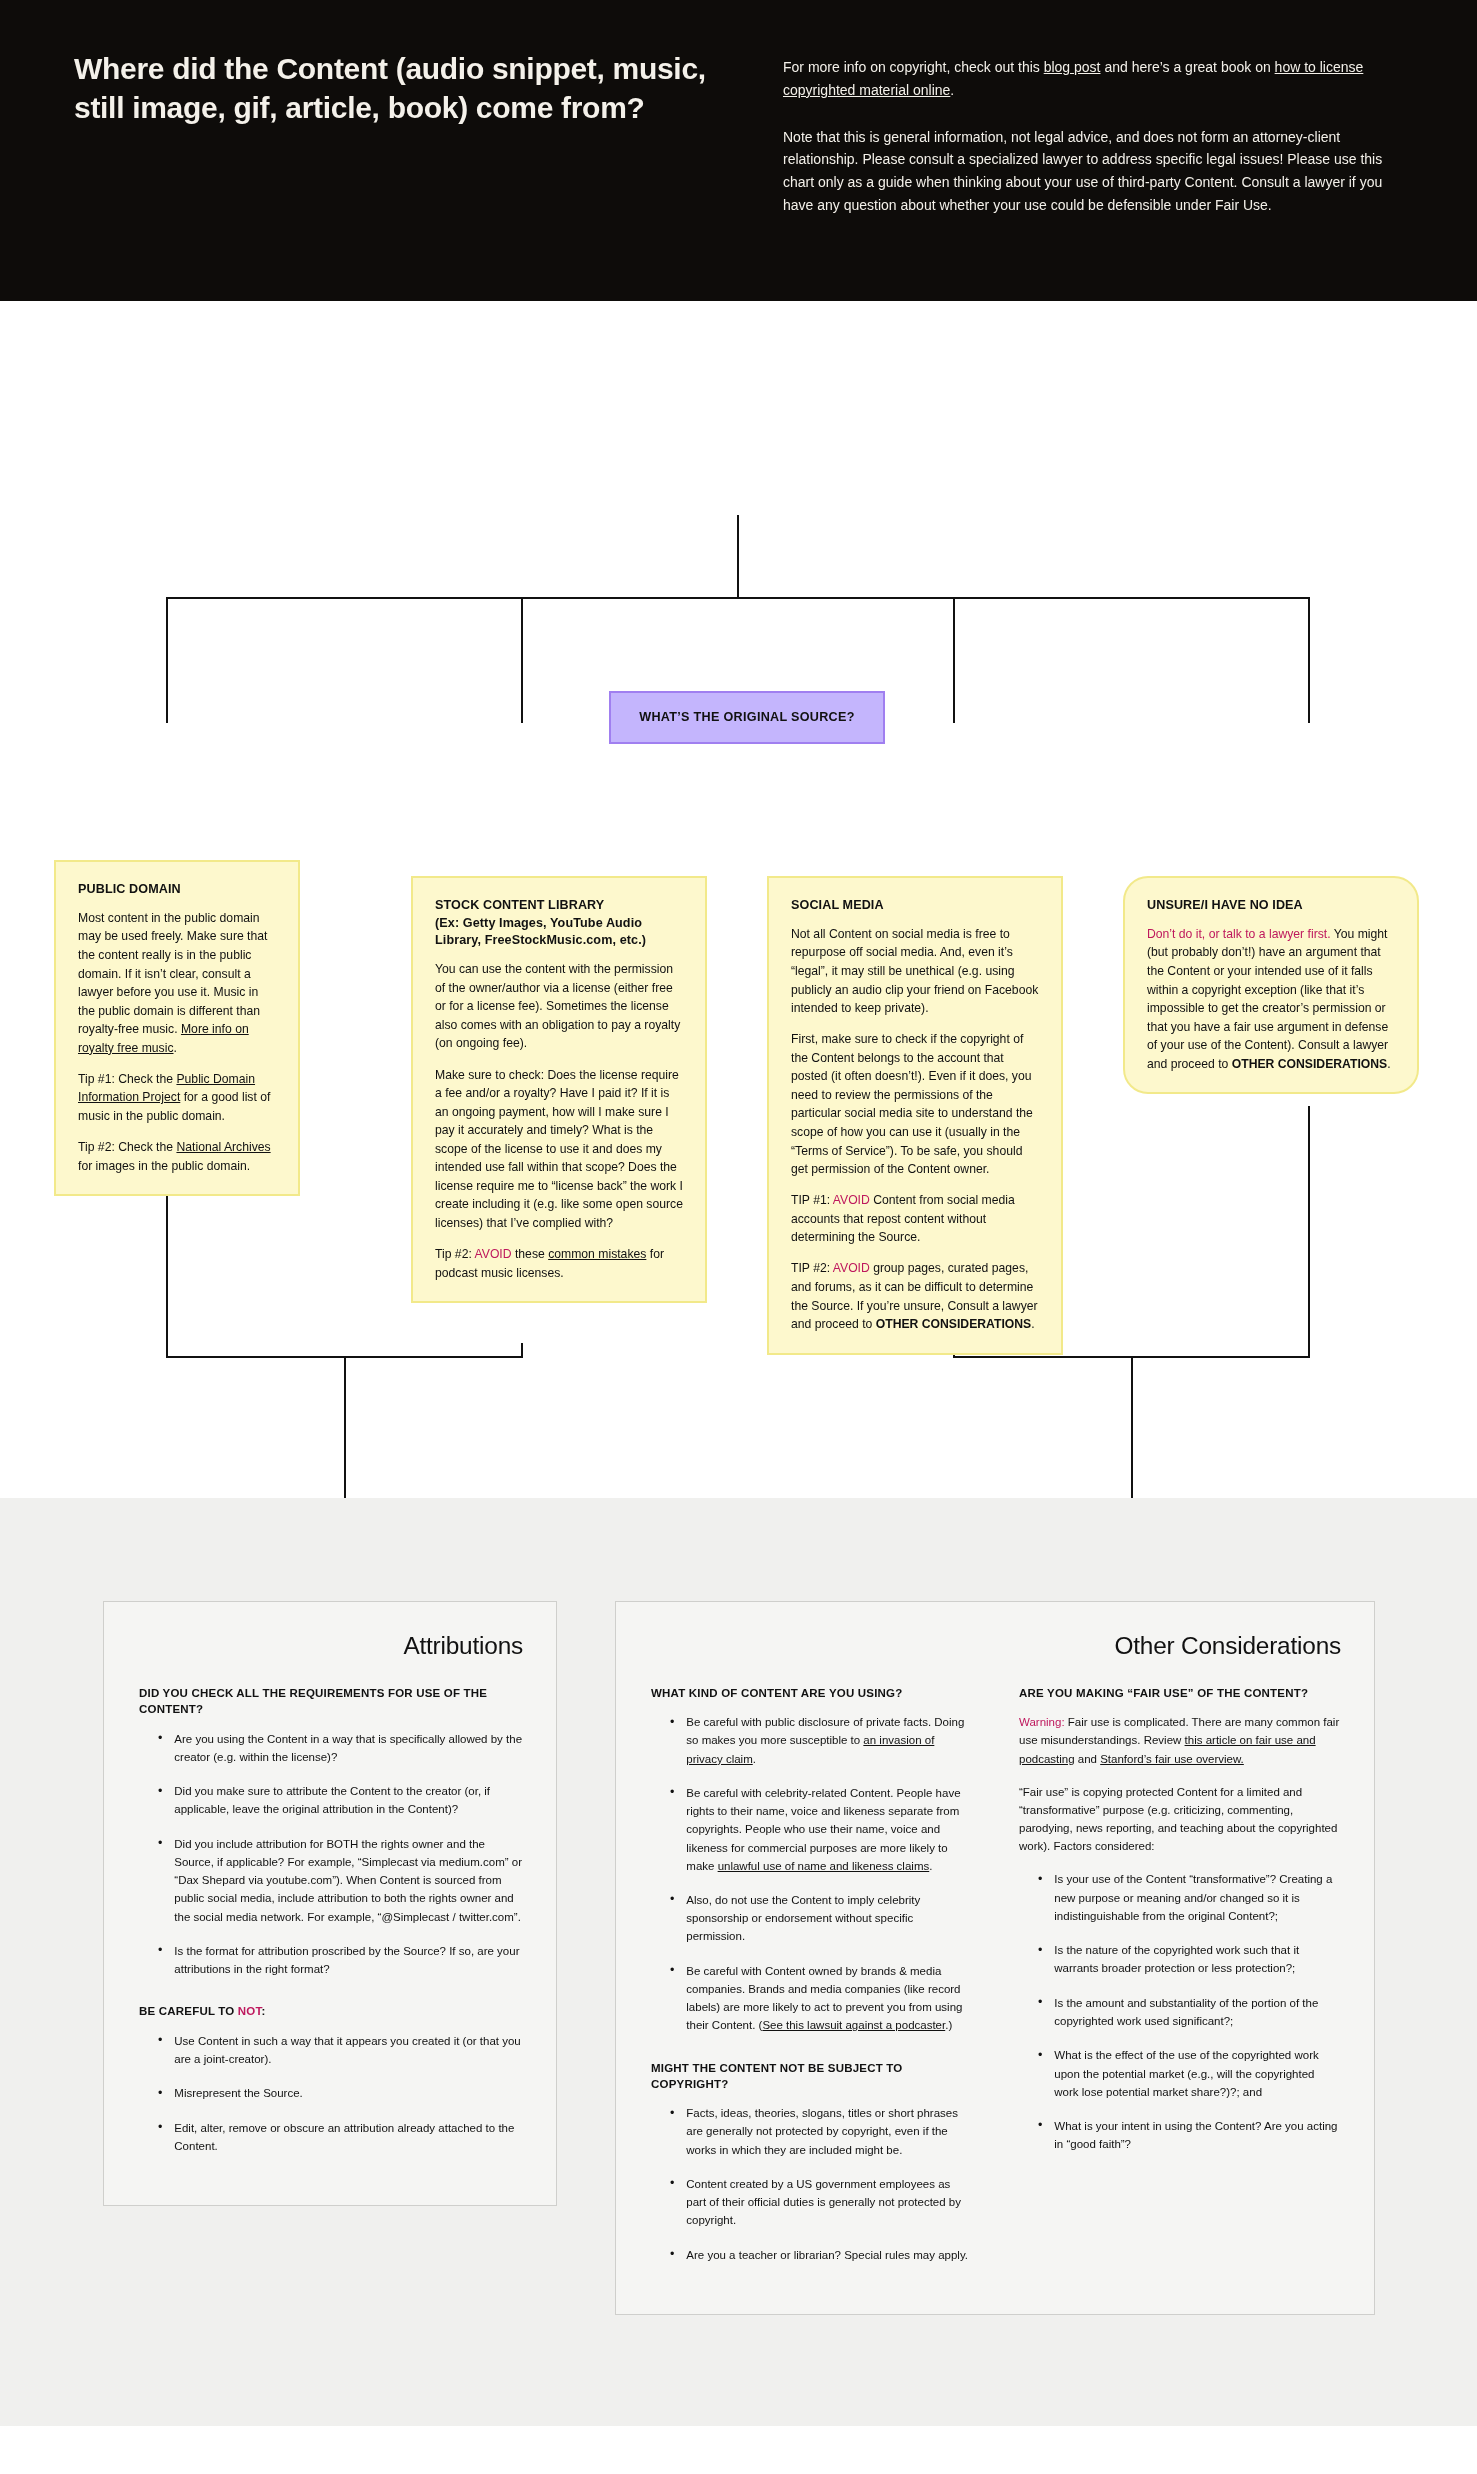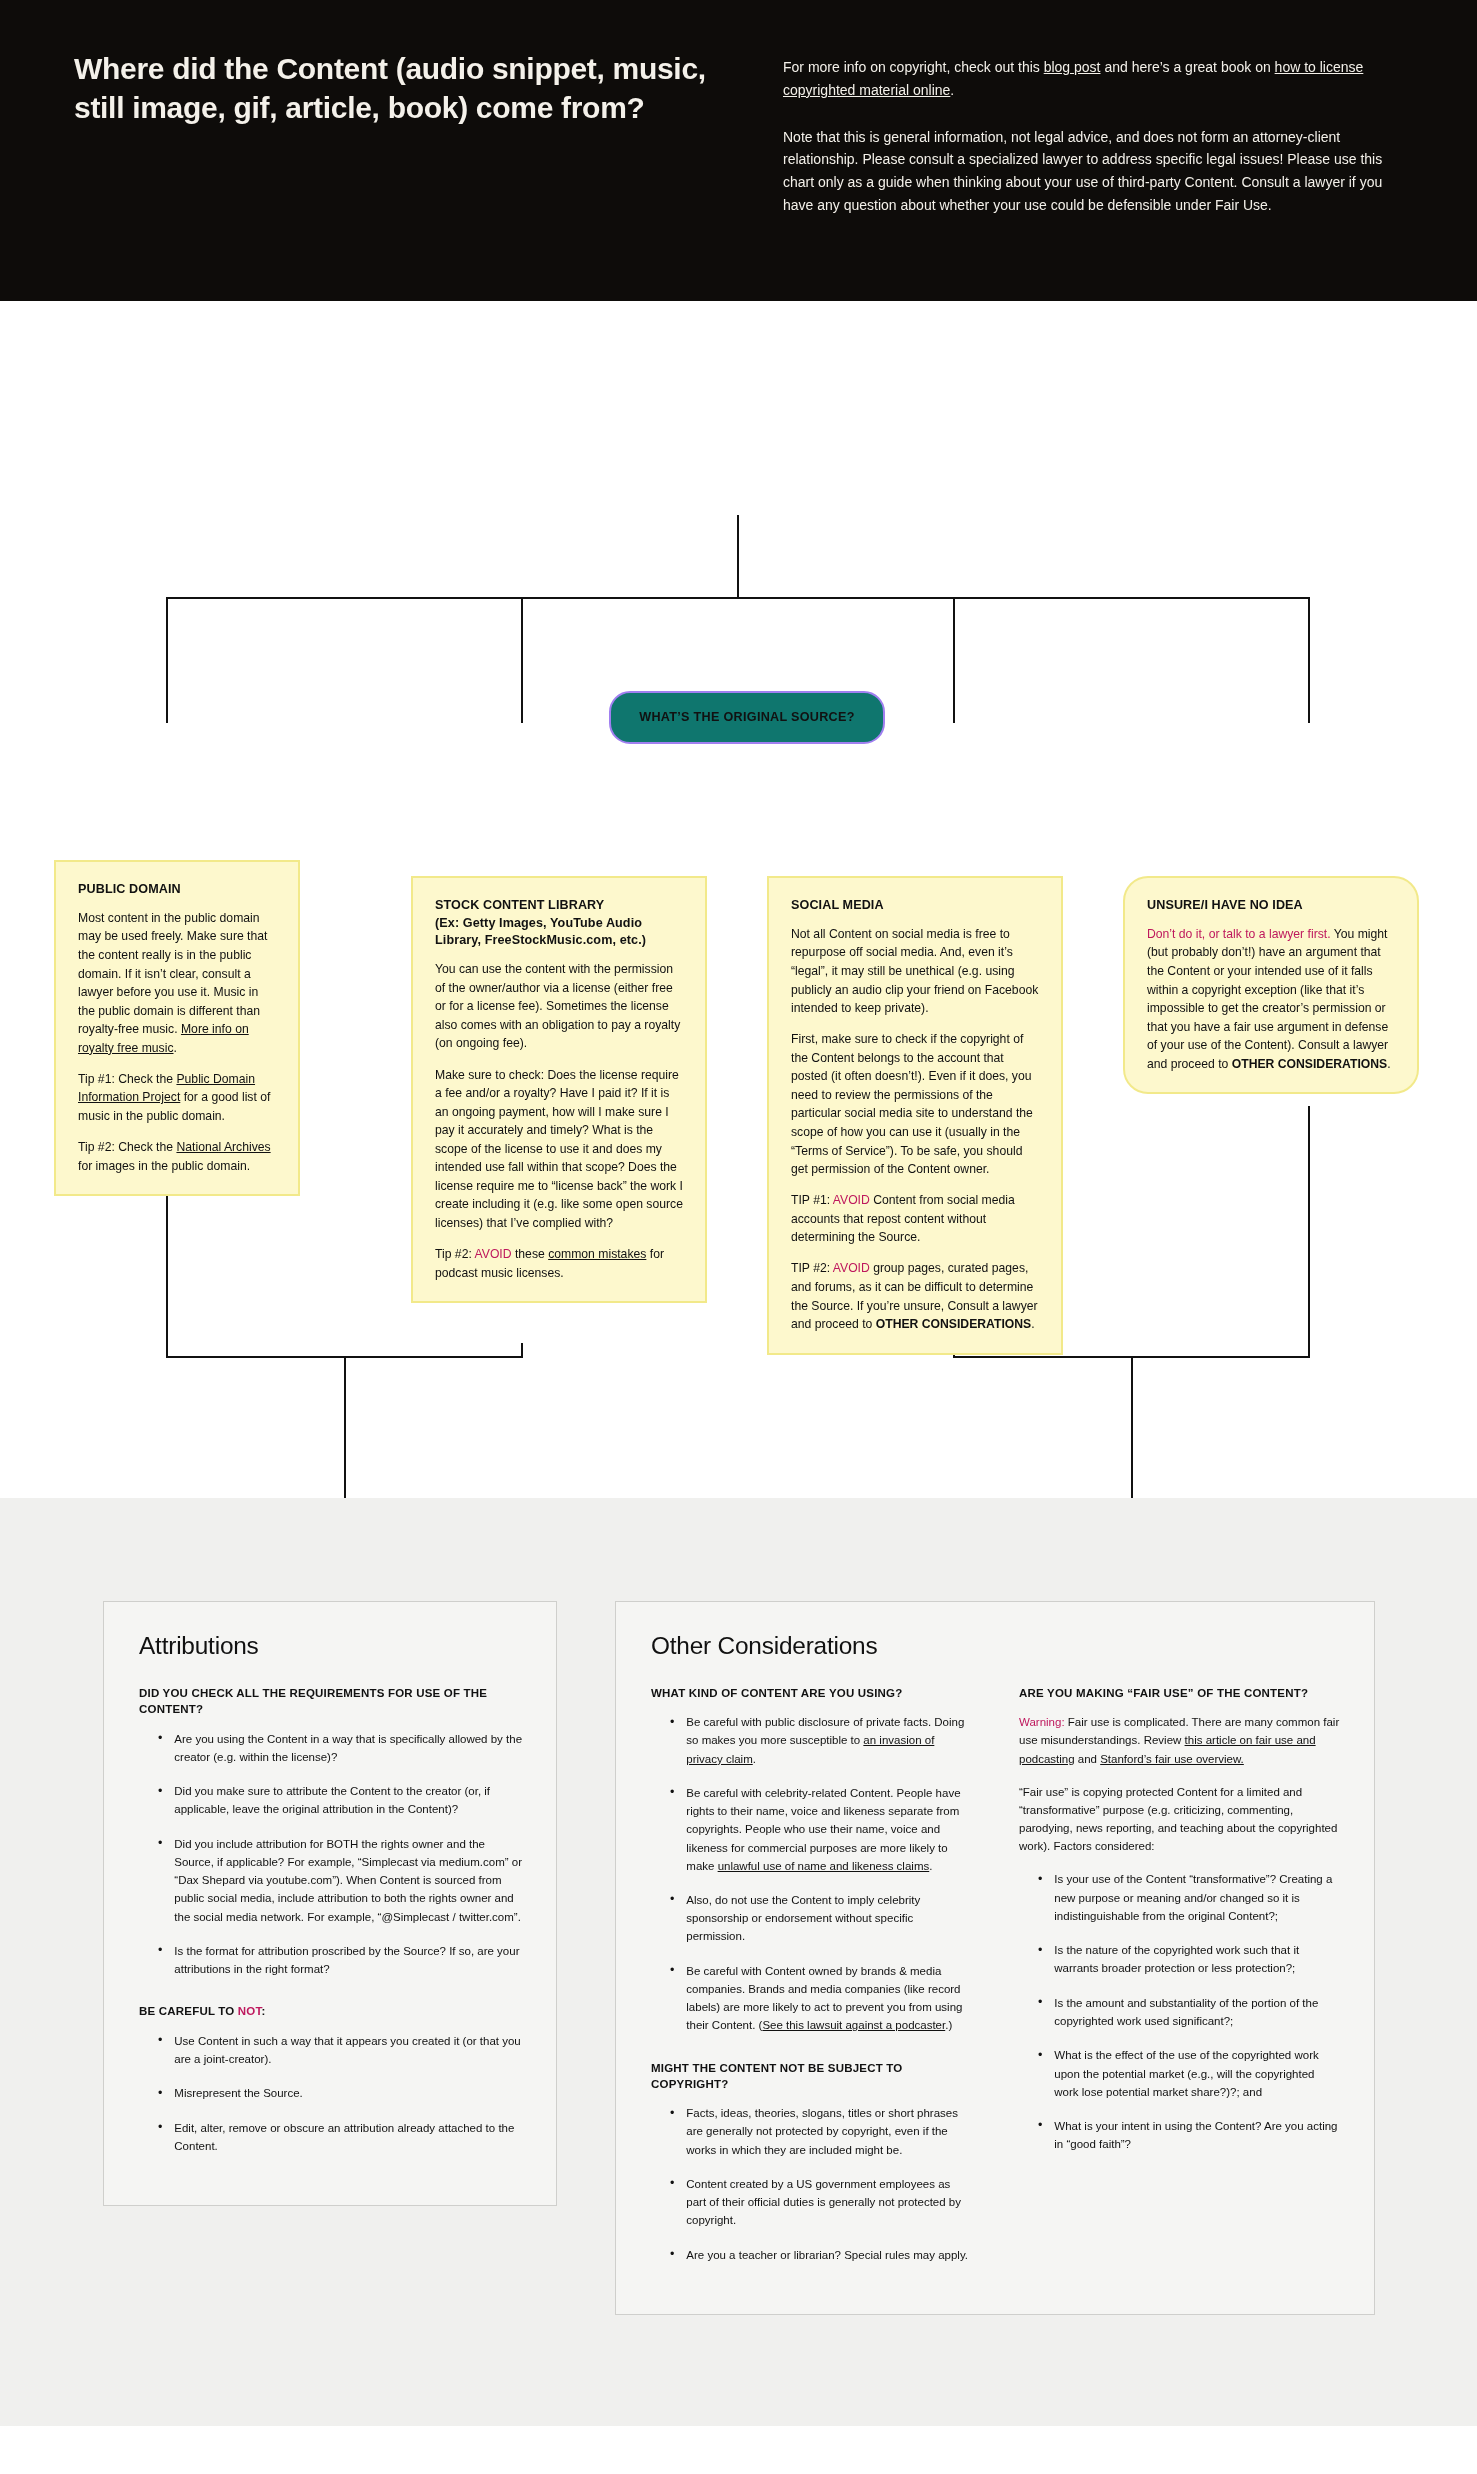--- a/index.html
+++ b/index.html
@@ -60,31 +60,30 @@
   .node p { margin:0 0 12.6px 0; }
   .node p:last-child { margin-bottom:0; }
   .node h4 {
     margin:0 0 10.3px 0;
     font-size:12.6px;
     font-weight:bold;
     letter-spacing:0.1px;
     line-height:1.4;
   }
   .node-root {
-    background:#0f766e;
+    background:#c4b5fd;
     border-color:#a07ff0;
     text-align:center;
     font-weight:bold;
     font-size:12.6px;
     letter-spacing:0.3px;
     display:flex;
     align-items:center;
     justify-content:center;
     padding:0 15px;
-    border-radius:21px;
   }
   .node-yellow { background:#fdf8cd; border-color:#f2e98a; }
 
   .avoid { color:#be185d; }
   .b { font-weight:bold; }
   .u { text-decoration:underline; }
 
   .line { position:absolute; background:#111111; z-index:1; }
   .vline { width:2.2px; }
   .hline { height:2.2px; }
@@ -105,20 +104,21 @@
     border:1.5px solid #cfcfcc;
     padding:30px 33px 34px 35px;
   }
   .panel-attr { flex:0 0 454px; }
   .panel-other { flex:1 1 auto; }
   .panel h2 {
     margin:0 0 25px 0;
     font-size:24.4px;
     font-weight:400;
     letter-spacing:-0.2px;
+    text-align:right;
   }
   .panel h3 {
     margin:0 0 12px 0;
     font-size:11.5px;
     font-weight:bold;
     letter-spacing:0.2px;
     line-height:1.42;
   }
   .panel h3.spaced { margin-top:25px; }
   .panel p {

